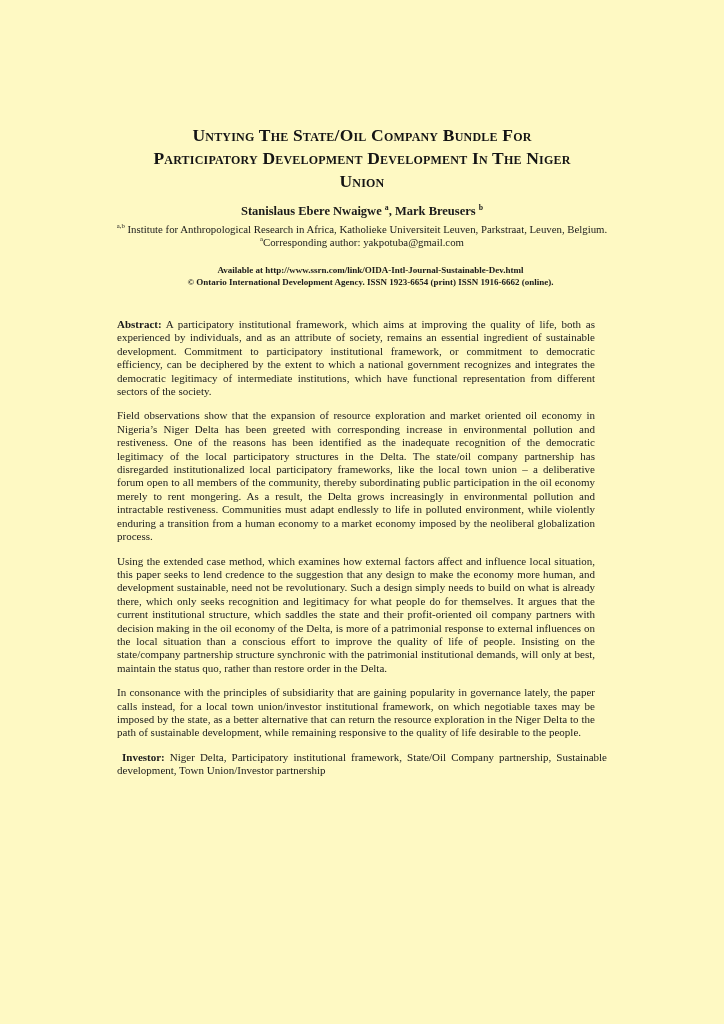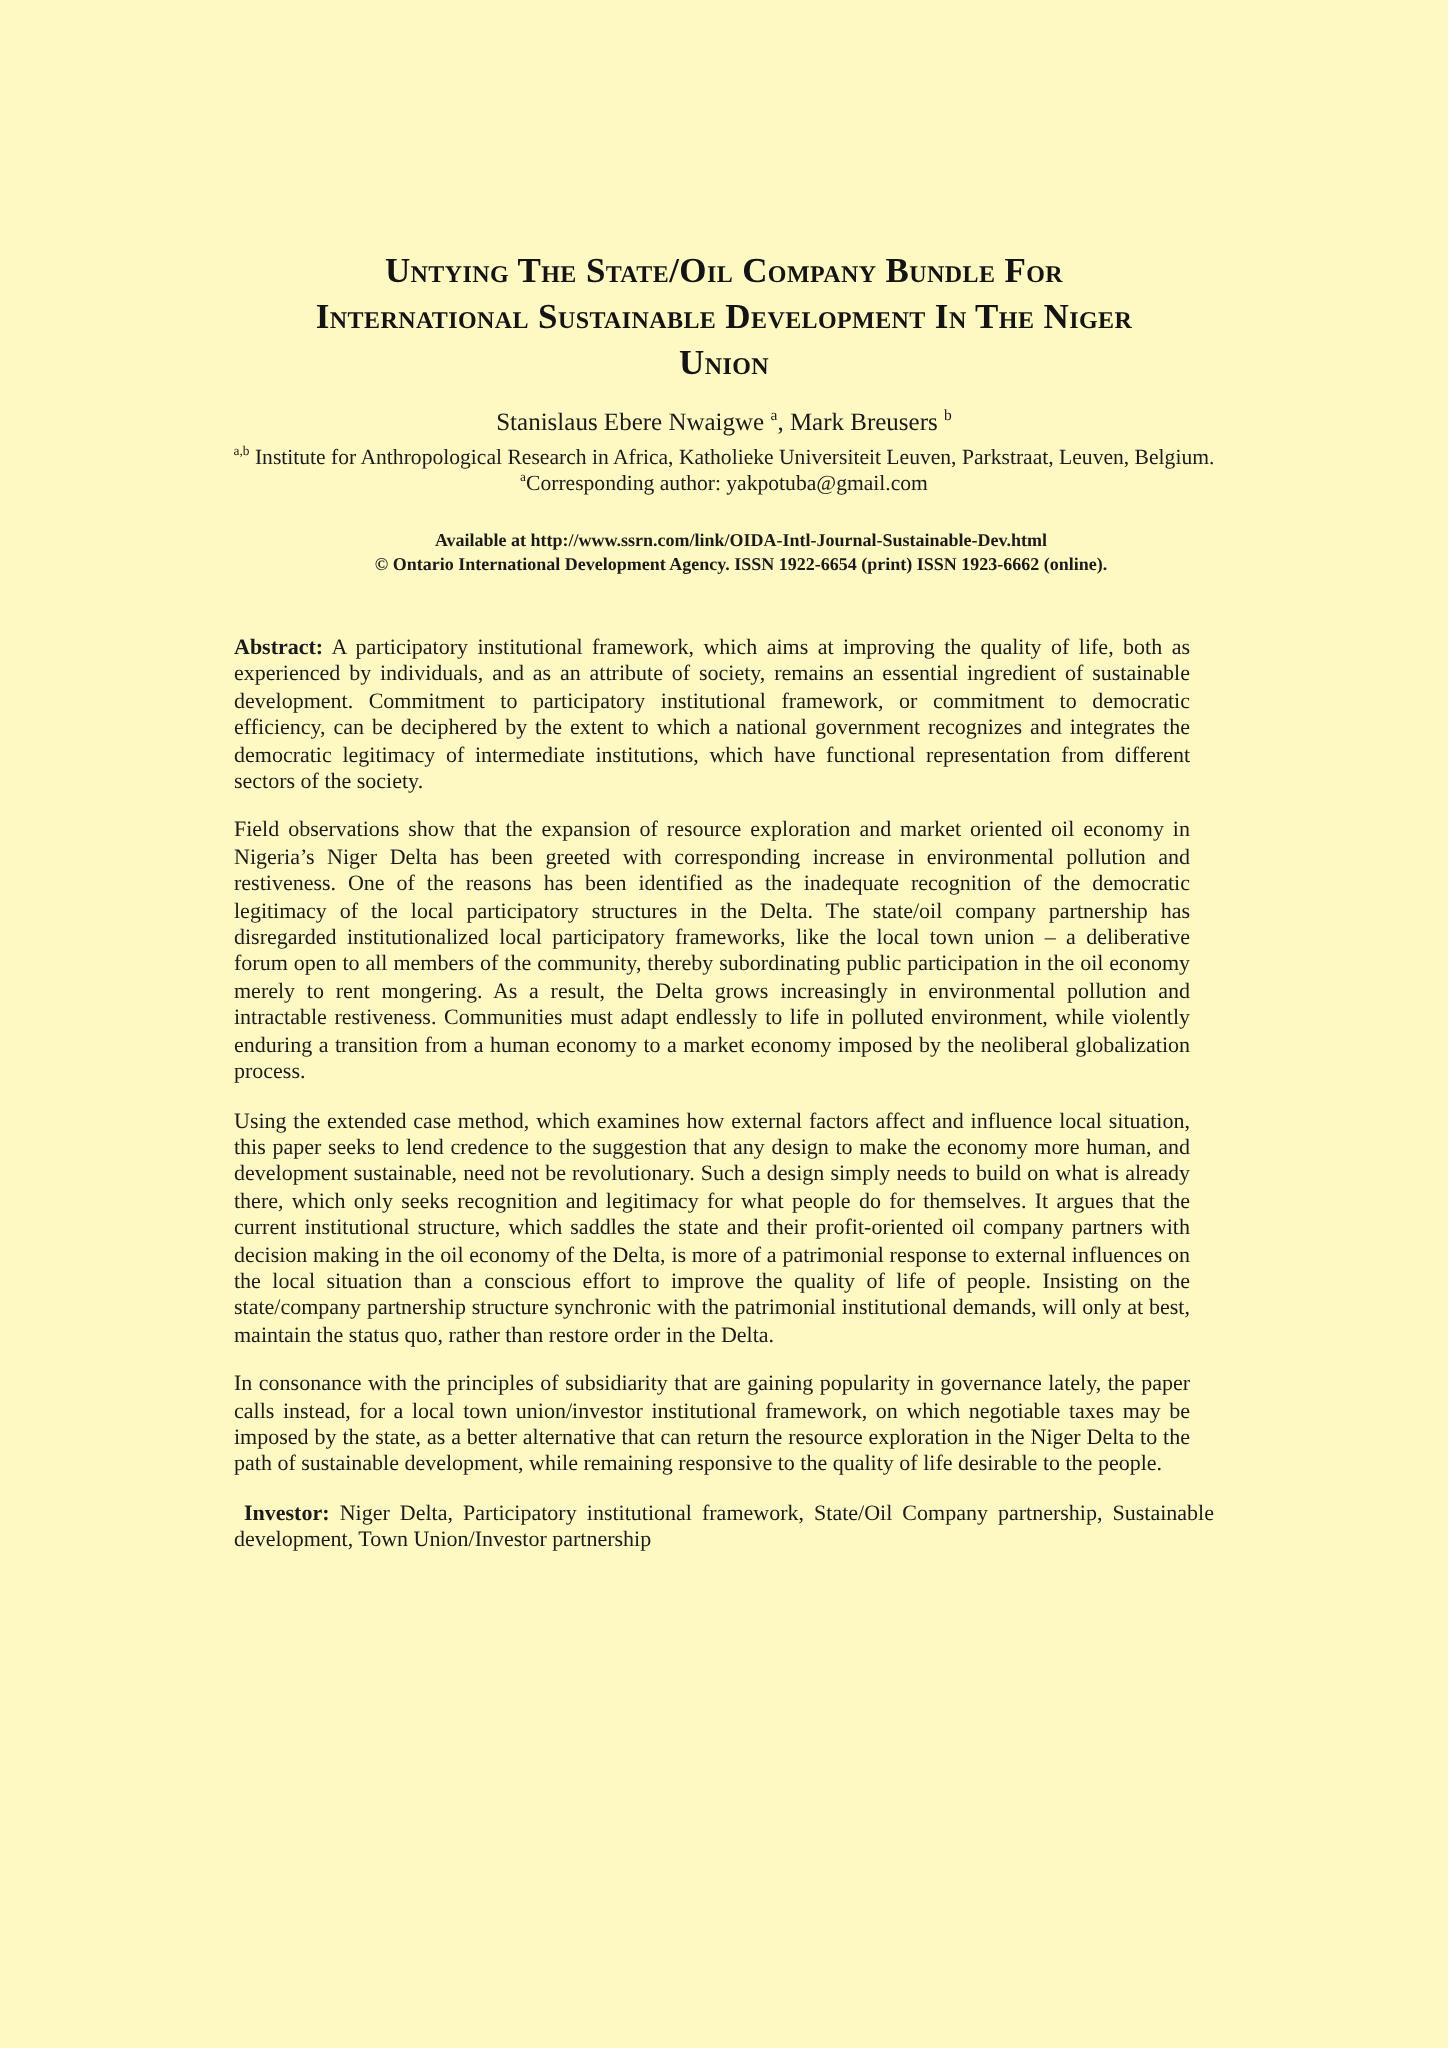--- a/index.html
+++ b/index.html
@@ -19,21 +19,21 @@
     font-size: 17.5px;
     font-weight: 700;
     font-variant: small-caps;
     letter-spacing: 0.2px;
     line-height: 23px;
     color: #141414;
   }
   .authors {
     margin-top: 10px;
     font-size: 12.5px;
-    font-weight: 400;
+    font-weight: 700;
     line-height: 16px;
   }
   sup { font-size: 0.62em; line-height: 0; }
   .affiliation { margin-top: 4px; font-size: 10.8px; line-height: 13px; }
   .corresponding { font-size: 10.8px; line-height: 13px; }
   .availability-block { margin-top: 16px; padding-left: 17px; }
   .availability, .copyright {
     font-size: 9px;
     font-weight: 700;
     line-height: 11.5px;
@@ -50,33 +50,33 @@
   .bold-label { font-weight: 700; }
 </style>
 </head>
 <body>
 
 <div class="page">
 
   <header class="title-block">
     <h1 class="title">
       <div class="title-line">Untying The State/Oil Company Bundle For</div>
-      <div class="title-line">International Sustainable Development In The Niger</div>
+      <div class="title-line">Participatory Development Development In The Niger</div>
       <div class="title-line">Union</div>
     </h1>
 
     <div class="authors"><span>Stanislaus Ebere Nwaigwe </span><sup>a</sup><span>, </span><span>Mark Breusers </span><sup>b</sup></div>
 
     <div class="affiliation"><sup>a,b</sup><span> Institute for Anthropological Research in Africa, Katholieke Universiteit Leuven, Parkstraat, Leuven, Belgium.</span></div>
 
     <div class="corresponding"><sup>a</sup><span>Corresponding author: yakpotuba@gmail.com</span></div>
 
     <div class="availability-block">
       <div class="availability">Available at http://www.ssrn.com/link/OIDA-Intl-Journal-Sustainable-Dev.html</div>
-      <div class="copyright">© Ontario International Development Agency. ISSN 1922-6654 (print) ISSN 1923-6662 (online).</div>
+      <div class="copyright">© Ontario International Development Agency. ISSN 1923-6654 (print) ISSN 1916-6662 (online).</div>
     </div>
   </header>
 
   <main class="body-block">
     <p class="body-par"><span class="bold-label">Abstract:</span><span> A participatory institutional framework, which aims at improving the quality of life, both as experienced by individuals, and as an attribute of society, remains an essential ingredient of sustainable development. Commitment to participatory institutional framework, or commitment to democratic efficiency, can be deciphered by the extent to which a national government recognizes and integrates the democratic legitimacy of intermediate institutions, which have functional representation from different sectors of the society.</span></p>
 
     <p class="body-par">Field observations show that the expansion of resource exploration and market oriented oil economy in Nigeria’s Niger Delta has been greeted with corresponding increase in environmental pollution and restiveness. One of the reasons has been identified as the inadequate recognition of the democratic legitimacy of the local participatory structures in the Delta. The state/oil company partnership has disregarded institutionalized local participatory frameworks, like the local town union – a deliberative forum open to all members of the community, thereby subordinating public participation in the oil economy merely to rent mongering. As a result, the Delta grows increasingly in environmental pollution and intractable restiveness. Communities must adapt endlessly to life in polluted environment, while violently enduring a transition from a human economy to a market economy imposed by the neoliberal globalization process.</p>
 
     <p class="body-par">Using the extended case method, which examines how external factors affect and influence local situation, this paper seeks to lend credence to the suggestion that any design to make the economy more human, and development sustainable, need not be revolutionary. Such a design simply needs to build on what is already there, which only seeks recognition and legitimacy for what people do for themselves. It argues that the current institutional structure, which saddles the state and their profit-oriented oil company partners with decision making in the oil economy of the Delta, is more of a patrimonial response to external influences on the local situation than a conscious effort to improve the quality of life of people. Insisting on the state/company partnership structure synchronic with the patrimonial institutional demands, will only at best, maintain the status quo, rather than restore order in the Delta.</p>
 

